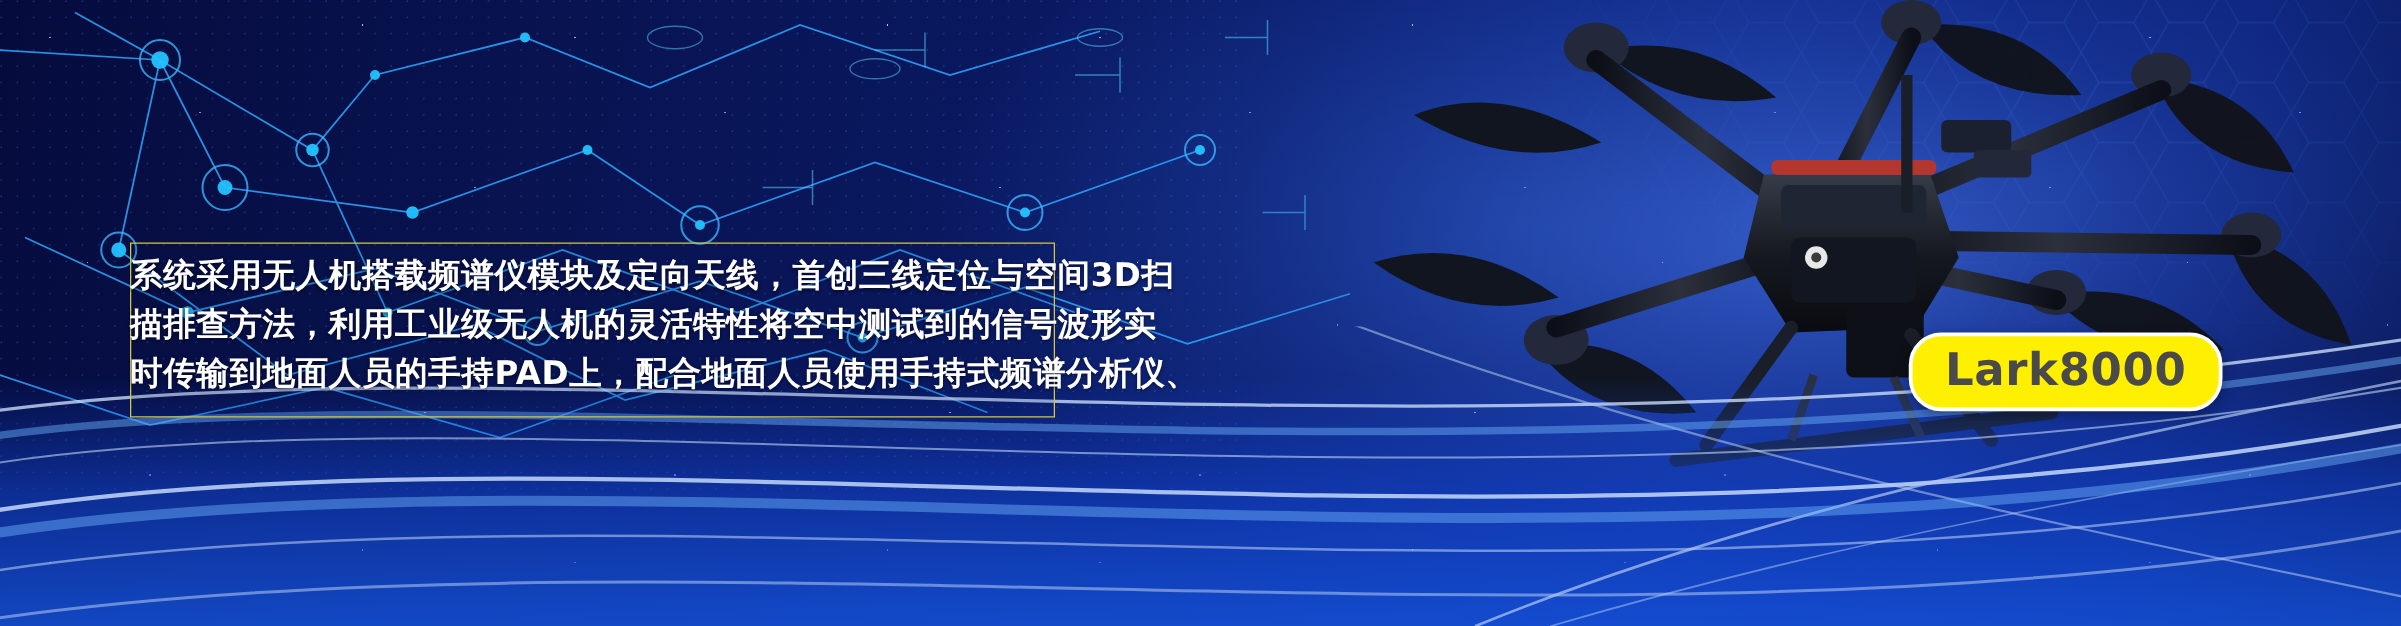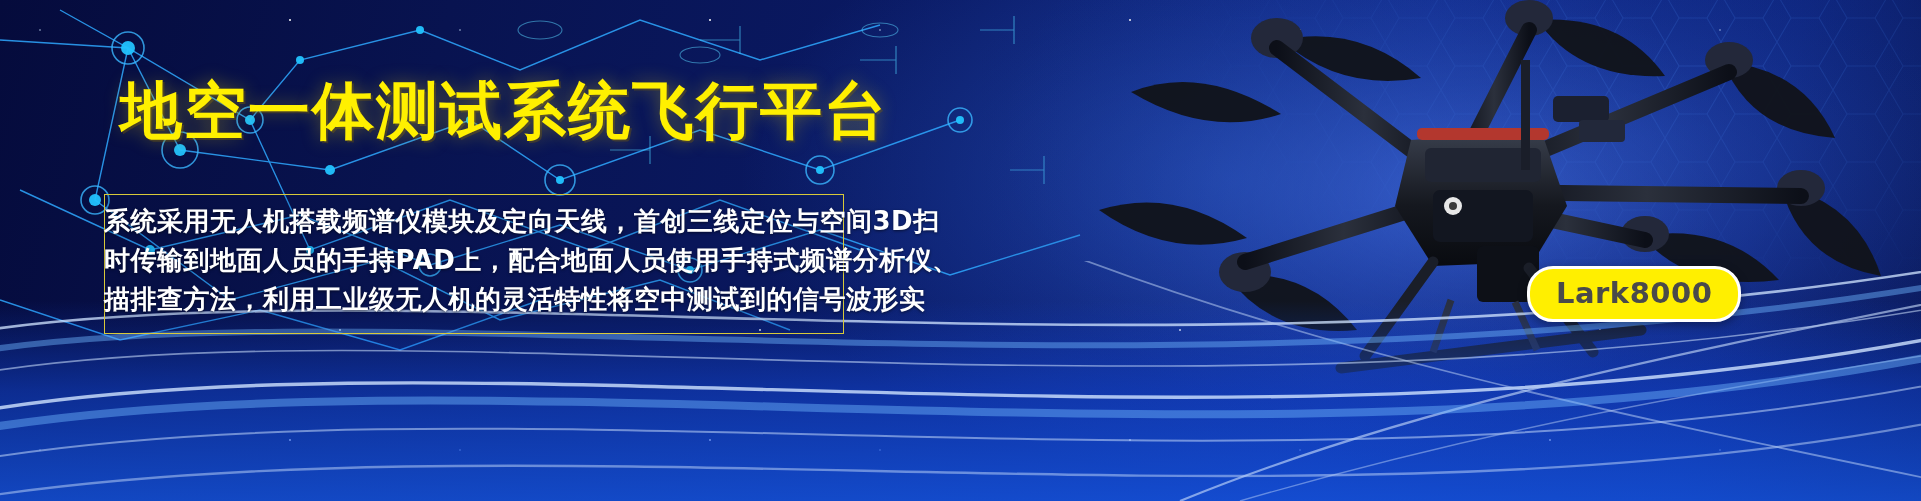--- a/index.html
+++ b/index.html
@@ -84,21 +84,21 @@
 
   
   .pill{
     position:absolute; left:1527px; top:266px;
     padding:7px 26px 9px 26px;
     border-radius:26px;
     background:#ffef00;
     border:3px solid #ffffff;
     color:#4a4a4a;
     font-family:"DejaVu Sans","Liberation Sans",sans-serif;
-    font-size:29px;
+    font-size:36px;
     font-weight:700;
     letter-spacing:.5px;
     box-shadow:0 3px 10px rgba(0,0,0,.35);
   }
 
   svg{display:block;}
 </style>
 </head>
 <body>
 
@@ -262,24 +262,23 @@
         <path d="M1240 240 C 1480 170, 1700 130, 1940 92" stroke-width="1.4" opacity=".5"></path>
         <path d="M1060 -10 C 1320 90, 1600 150, 1940 220" stroke-width="1.8" opacity=".55"></path>
       </g>
       <g fill="none" stroke="#6fb6ff" opacity=".45">
         <path d="M-20 90 C 400 26, 1160 152, 1940 24" stroke-width="6"></path>
         <path d="M-20 168 C 500 84, 1260 226, 1940 94" stroke-width="8"></path>
       </g>
     </svg>
   </div>
 
-  <div class="title">地空一体测试系统飞行平台</div>
 
   <div class="textbox"></div>
   <div class="bodytext">
     <p>系统采用无人机搭载频谱仪模块及定向天线，首创三线定位与空间3D扫</p>
+    <p>描排查方法，利用工业级无人机的灵活特性将空中测试到的信号波形实</p>
     <p>时传输到地面人员的手持PAD上，配合地面人员使用手持式频谱分析仪、</p>
-    <p>描排查方法，利用工业级无人机的灵活特性将空中测试到的信号波形实</p>
   </div>
 
   <div class="pill">Lark8000</div>
 
 </div>
 
 </body></html>

